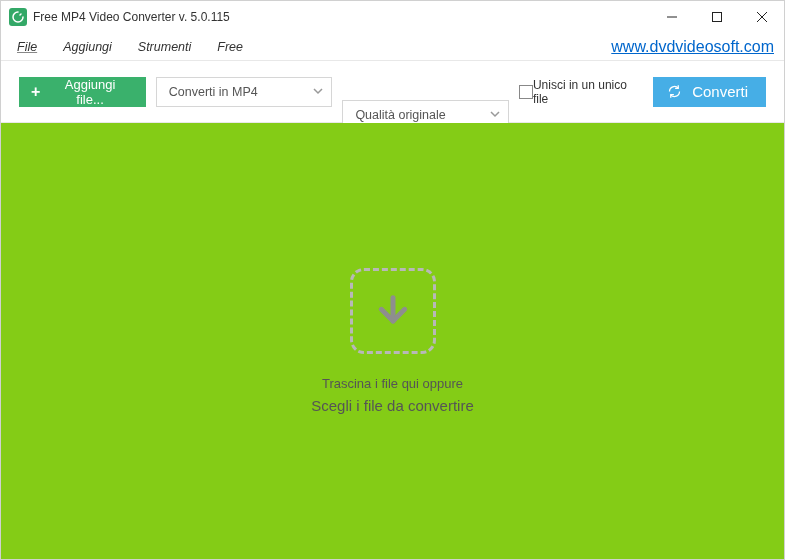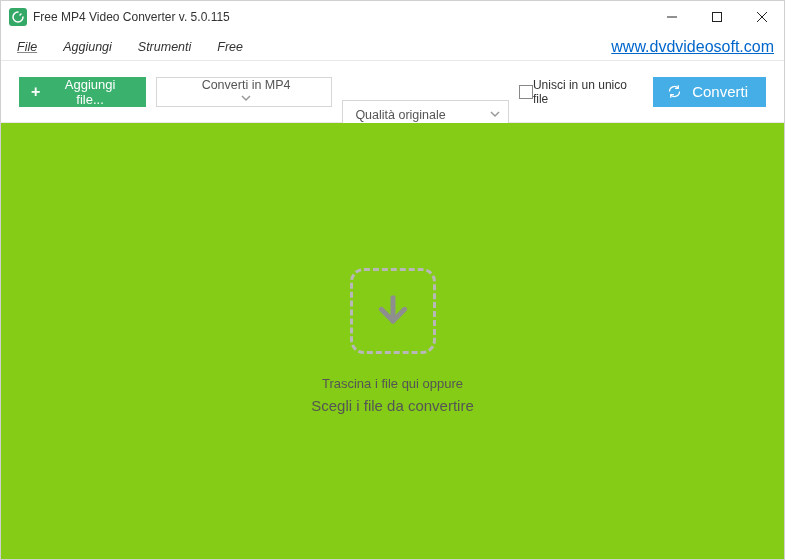--- a/index.html
+++ b/index.html
@@ -122,21 +122,20 @@
       display: flex;
       align-items: center;
       padding: 0 8px 0 12px;
       font-size: 12.5px;
       color: #555;
       justify-content: space-between;
       cursor: pointer;
     }
     .select-format {
       width: 180px;
-      flex-direction: column;
     }
     .select-quality {
       width: 170px;
       margin-top: 46px;
     }
     .chev {
       color: #888;
     }
     .chev svg {
       width: 10px;

